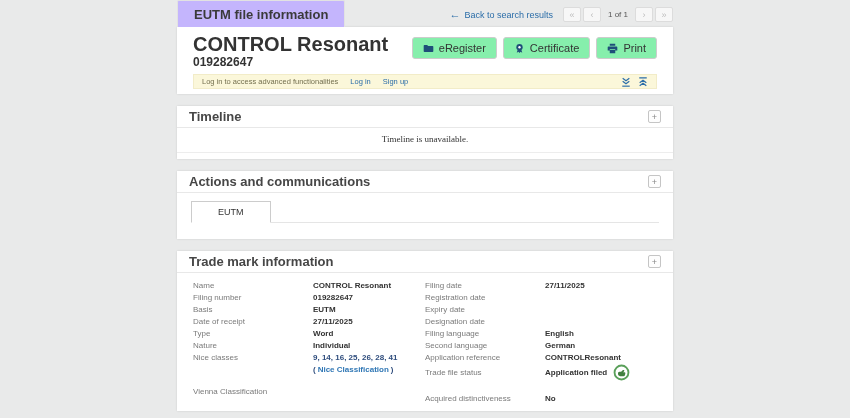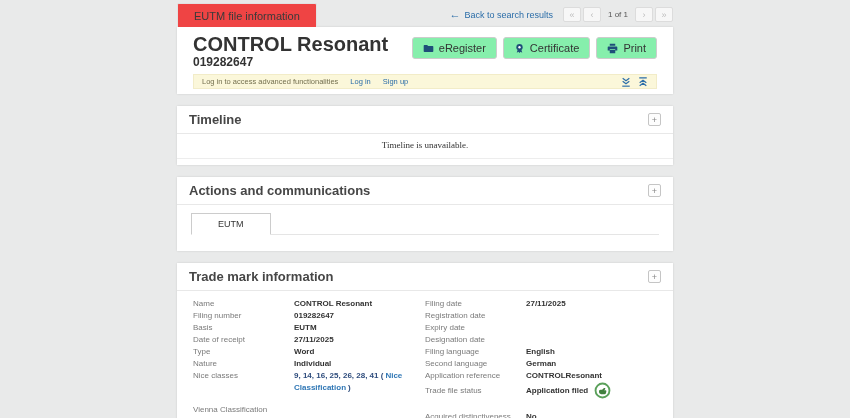--- a/index.html
+++ b/index.html
@@ -7,22 +7,22 @@
   body {
     background: #e9eaea;
     font-family: "Liberation Sans", "DejaVu Sans", sans-serif;
     color: #333;
   }
   .container { width: 496px; margin: 0 auto; }
 
   
   .topbar { display: flex; align-items: flex-end; padding-top: 3px; height: 27px; }
   .file-tab {
-    background: #ef4444; border: 1px solid #e2e2e2; border-bottom: none;
-    padding: 6px 16px 5px 16px; font-size: 11px; font-weight: normal; color: #3a3a3a;
+    background: #c4b5fd; border: 1px solid #e2e2e2; border-bottom: none;
+    padding: 6px 16px 5px 16px; font-size: 13px; font-weight: bold; color: #3a3a3a;
     border-radius: 2px 2px 0 0; cursor: pointer;
   }
   .top-controls { margin-left: auto; display: flex; align-items: center; gap: 10px; padding-bottom: 5px; }
   .back-link { display: flex; align-items: center; gap: 4px; color: #2b6da8; font-size: 9px; text-decoration: none; cursor: pointer; }
   .back-arrow { font-size: 11px; line-height: 9px; color: #2b6da8; }
   .pagination { display: flex; align-items: center; gap: 2px; }
   .pg {
     width: 18px; height: 15px; font-size: 9px; line-height: 12px; color: #bdbdbd;
     background: #f7f7f7; border: 1px solid #dcdcdc; border-radius: 2px; padding: 0;
   }
@@ -46,21 +46,21 @@
     margin-top: 5px; background: #fbf7da; border: 1px solid #f2ecc8;
     padding: 3px 8px; font-size: 7.5px; color: #74704f;
     display: flex; align-items: center; gap: 12px; height: 15px;
   }
   .login-bar a { color: #2b6da8; text-decoration: none; cursor: pointer; }
   .expand-icons { margin-left: auto; display: flex; gap: 7px; align-items: center; }
   .expand-icons svg { display: block; cursor: pointer; }
 
   
   .section { margin-top: 12px; }
-  .section-header { display: flex; align-items: center; justify-content: space-between; padding: 5px 12px; border-bottom: 1px solid #e8e8e8; height: 28px; }
+  .section-header { display: flex; align-items: center; justify-content: space-between; padding: 5px 12px; border-bottom: 1px solid #e8e8e8; height: 22px; }
   .section-title { font-size: 13px; font-weight: 600; color: #464646; }
   .toggle {
     width: 13px; height: 13px; border: 1px solid #c5c5c5; background: #fdfdfd;
     border-radius: 2px; font-size: 9px; line-height: 10px; color: #888; padding: 0; cursor: pointer;
   }
 
   .timeline-content { padding-top: 6px; font-family: Liberation Serif, serif; }
   .timeline-msg { display: block; text-align: center; font-size: 9px; color: #333; padding-bottom: 8px; }
   .timeline-divider { border-top: 1px solid #ededed; height: 7px; }
 
@@ -69,21 +69,21 @@
   .eutm-tab {
     display: inline-block; border: 1px solid #ccc; background: #fff;
     padding: 5px 26px; font-size: 9px; color: #333; margin-bottom: -1px;
     border-bottom-color: #fff; cursor: pointer;
   }
   .actions-empty { height: 16px; }
 
   .tm-grid { display: flex; padding: 7px 16px 6px 16px; }
   .tm-col { width: 50%; }
   .field-row { display: flex; align-items: flex-start; min-height: 12px; }
-  .field-label { width: 101px; flex: none; font-size: 8px; color: #7a7a7a; line-height: 12px; }
+  .field-label { width: 120px; flex: none; font-size: 8px; color: #7a7a7a; line-height: 12px; }
   .field-value { flex: 1; font-size: 8px; font-weight: bold; color: #333; line-height: 12px; padding-right: 6px; }
   .nice-nums { color: #2f4d7d; }
   .nice-link { color: #3077b5; text-decoration: none; margin: 0 2px; cursor: pointer; }
   .status-row { align-items: center; }
   .status-value { display: flex; align-items: center; gap: 6px; }
   .status-icon svg { display: block; }
   .spacer-sm { height: 10px; }
   .spacer-md { height: 12px; }
 </style>
 </head>

